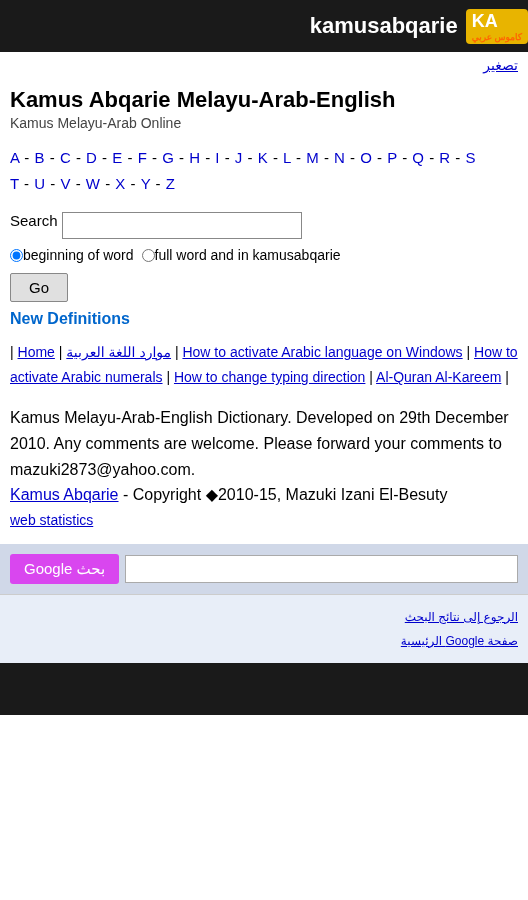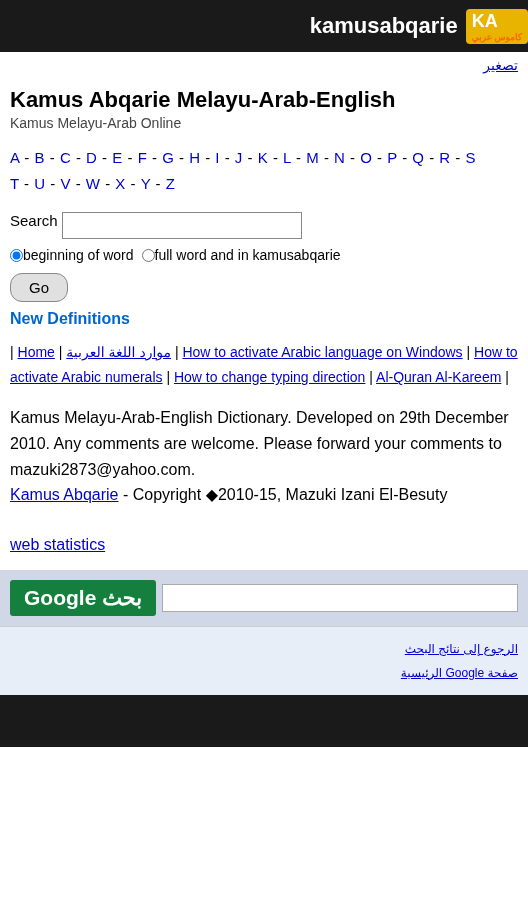--- a/index.html
+++ b/index.html
@@ -117,21 +117,21 @@
       cursor: pointer;
     }
 
     .go-btn {
       margin-top: 10px;
       background: #e0e0e0;
       border: 1px solid #888;
       padding: 5px 18px;
       font-size: 15px;
       cursor: pointer;
-      border-radius: 12px;
+      border-radius: 2px;
     }
 
     
     .new-defs {
       margin-top: 8px;
       color: #0066cc;
       font-size: 16px;
       font-weight: bold;
     }
 
@@ -155,45 +155,44 @@
       line-height: 1.6;
     }
     .desc-link {
       color: #0000cc;
       text-decoration: underline;
     }
 
     
     .web-stats-link {
       display: inline-block;
-      margin-top: 28px;
+      margin-top: 4px;
       color: #0000cc;
       text-decoration: underline;
-      font-size: 16px;
+      font-size: 14px;
     }
 
     
     .google-bar {
       background: #d0d8e8;
       padding: 10px 10px;
       margin-top: 8px;
       display: flex;
       align-items: center;
       gap: 6px;
     }
     .google-search-btn {
-      background: #15803d;
+      background: #d946ef;
       color: #fff;
       border: none;
       padding: 6px 14px;
-      font-size: 21px;
+      font-size: 15px;
       cursor: pointer;
       border-radius: 3px;
       direction: rtl;
-      font-weight: bold;
     }
     .google-search-input {
       border: 1px solid #aaa;
       padding: 5px 6px;
       font-size: 14px;
       flex: 1;
       background: #fff;
     }
 
     

